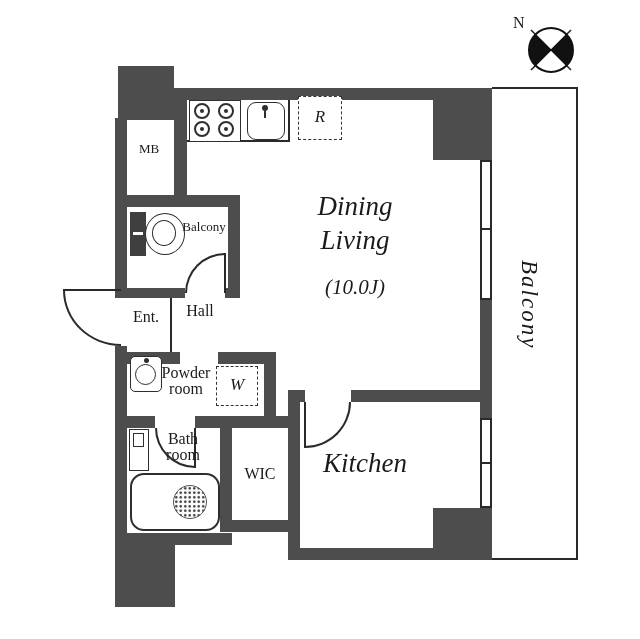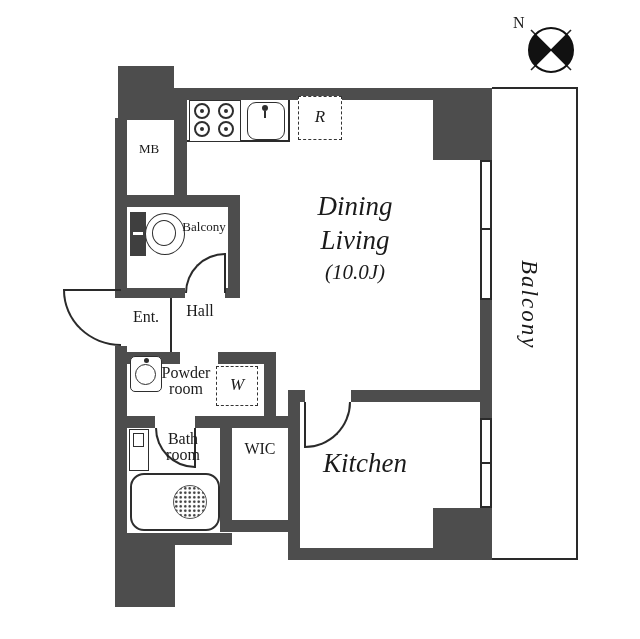--- a/index.html
+++ b/index.html
@@ -10,21 +10,21 @@
   .ln{position:absolute;background:#2a2a2a}
   .lbl{position:absolute;text-align:center;line-height:1.15}
   .s15{font-size:13px}.s16{font-size:16px}
   .s13{font-size:16px;line-height:16px}
   .two span{display:block}
   .dash{position:absolute;border:1.8px dashed #333;text-align:center;font-style:italic;font-size:17px;background:#fff}
   .fix{position:absolute;border:1.8px solid #2e2e2e;background:#fff}
   .inner{position:absolute;border:1.5px solid #2e2e2e;background:#fff}
   .arc{position:absolute;border:0 solid #2a2a2a}
   .big{display:block;font-size:27px;font-style:italic;line-height:34px}
-  .size{display:block;font-size:21px;font-style:italic;margin-top:3px}
+  .size{display:block;font-size:21px;font-style:italic;margin-top:18px}
   .burner{position:absolute;width:16px;height:16px;border:2px solid #2e2e2e;border-radius:50%;background:#fff}
   .bdot{position:absolute;left:4px;top:4px;width:4px;height:4px;background:#2e2e2e;border-radius:50%}
   .stipple{position:absolute;width:34px;height:34px;border-radius:50%;border:1px solid #555;
            background-image:radial-gradient(circle,#3c3c3c 1.1px,transparent 1.4px);background-size:4.5px 4.5px}
   .vtext{position:absolute;writing-mode:vertical-rl;font-size:23px;font-style:italic;letter-spacing:2px}
 </style>
 </head>
 <body>
 
 <div class="plan">
@@ -155,21 +155,21 @@
   <div class="lbl s13 two" style="left:156px;top:365px;width:60px">
     <span>Powder</span>
     <span>room</span>
   </div>
 
   <div class="lbl s13 two" style="left:152px;top:431px;width:62px">
     <span>Bath</span>
     <span>room</span>
   </div>
 
-  <div class="lbl s16" style="left:230px;top:440px;width:60px">WIC</div>
+  <div class="lbl s16" style="left:230px;top:465px;width:60px">WIC</div>
 
   <div class="lbl" style="left:255px;top:189px;width:200px">
     <span class="big">Dining</span>
     <span class="big">Living</span>
     <span class="size">(10.0J)</span>
   </div>
 
   <div class="lbl" style="left:265px;top:446px;width:200px">
     <span class="big">Kitchen</span>
   </div>

